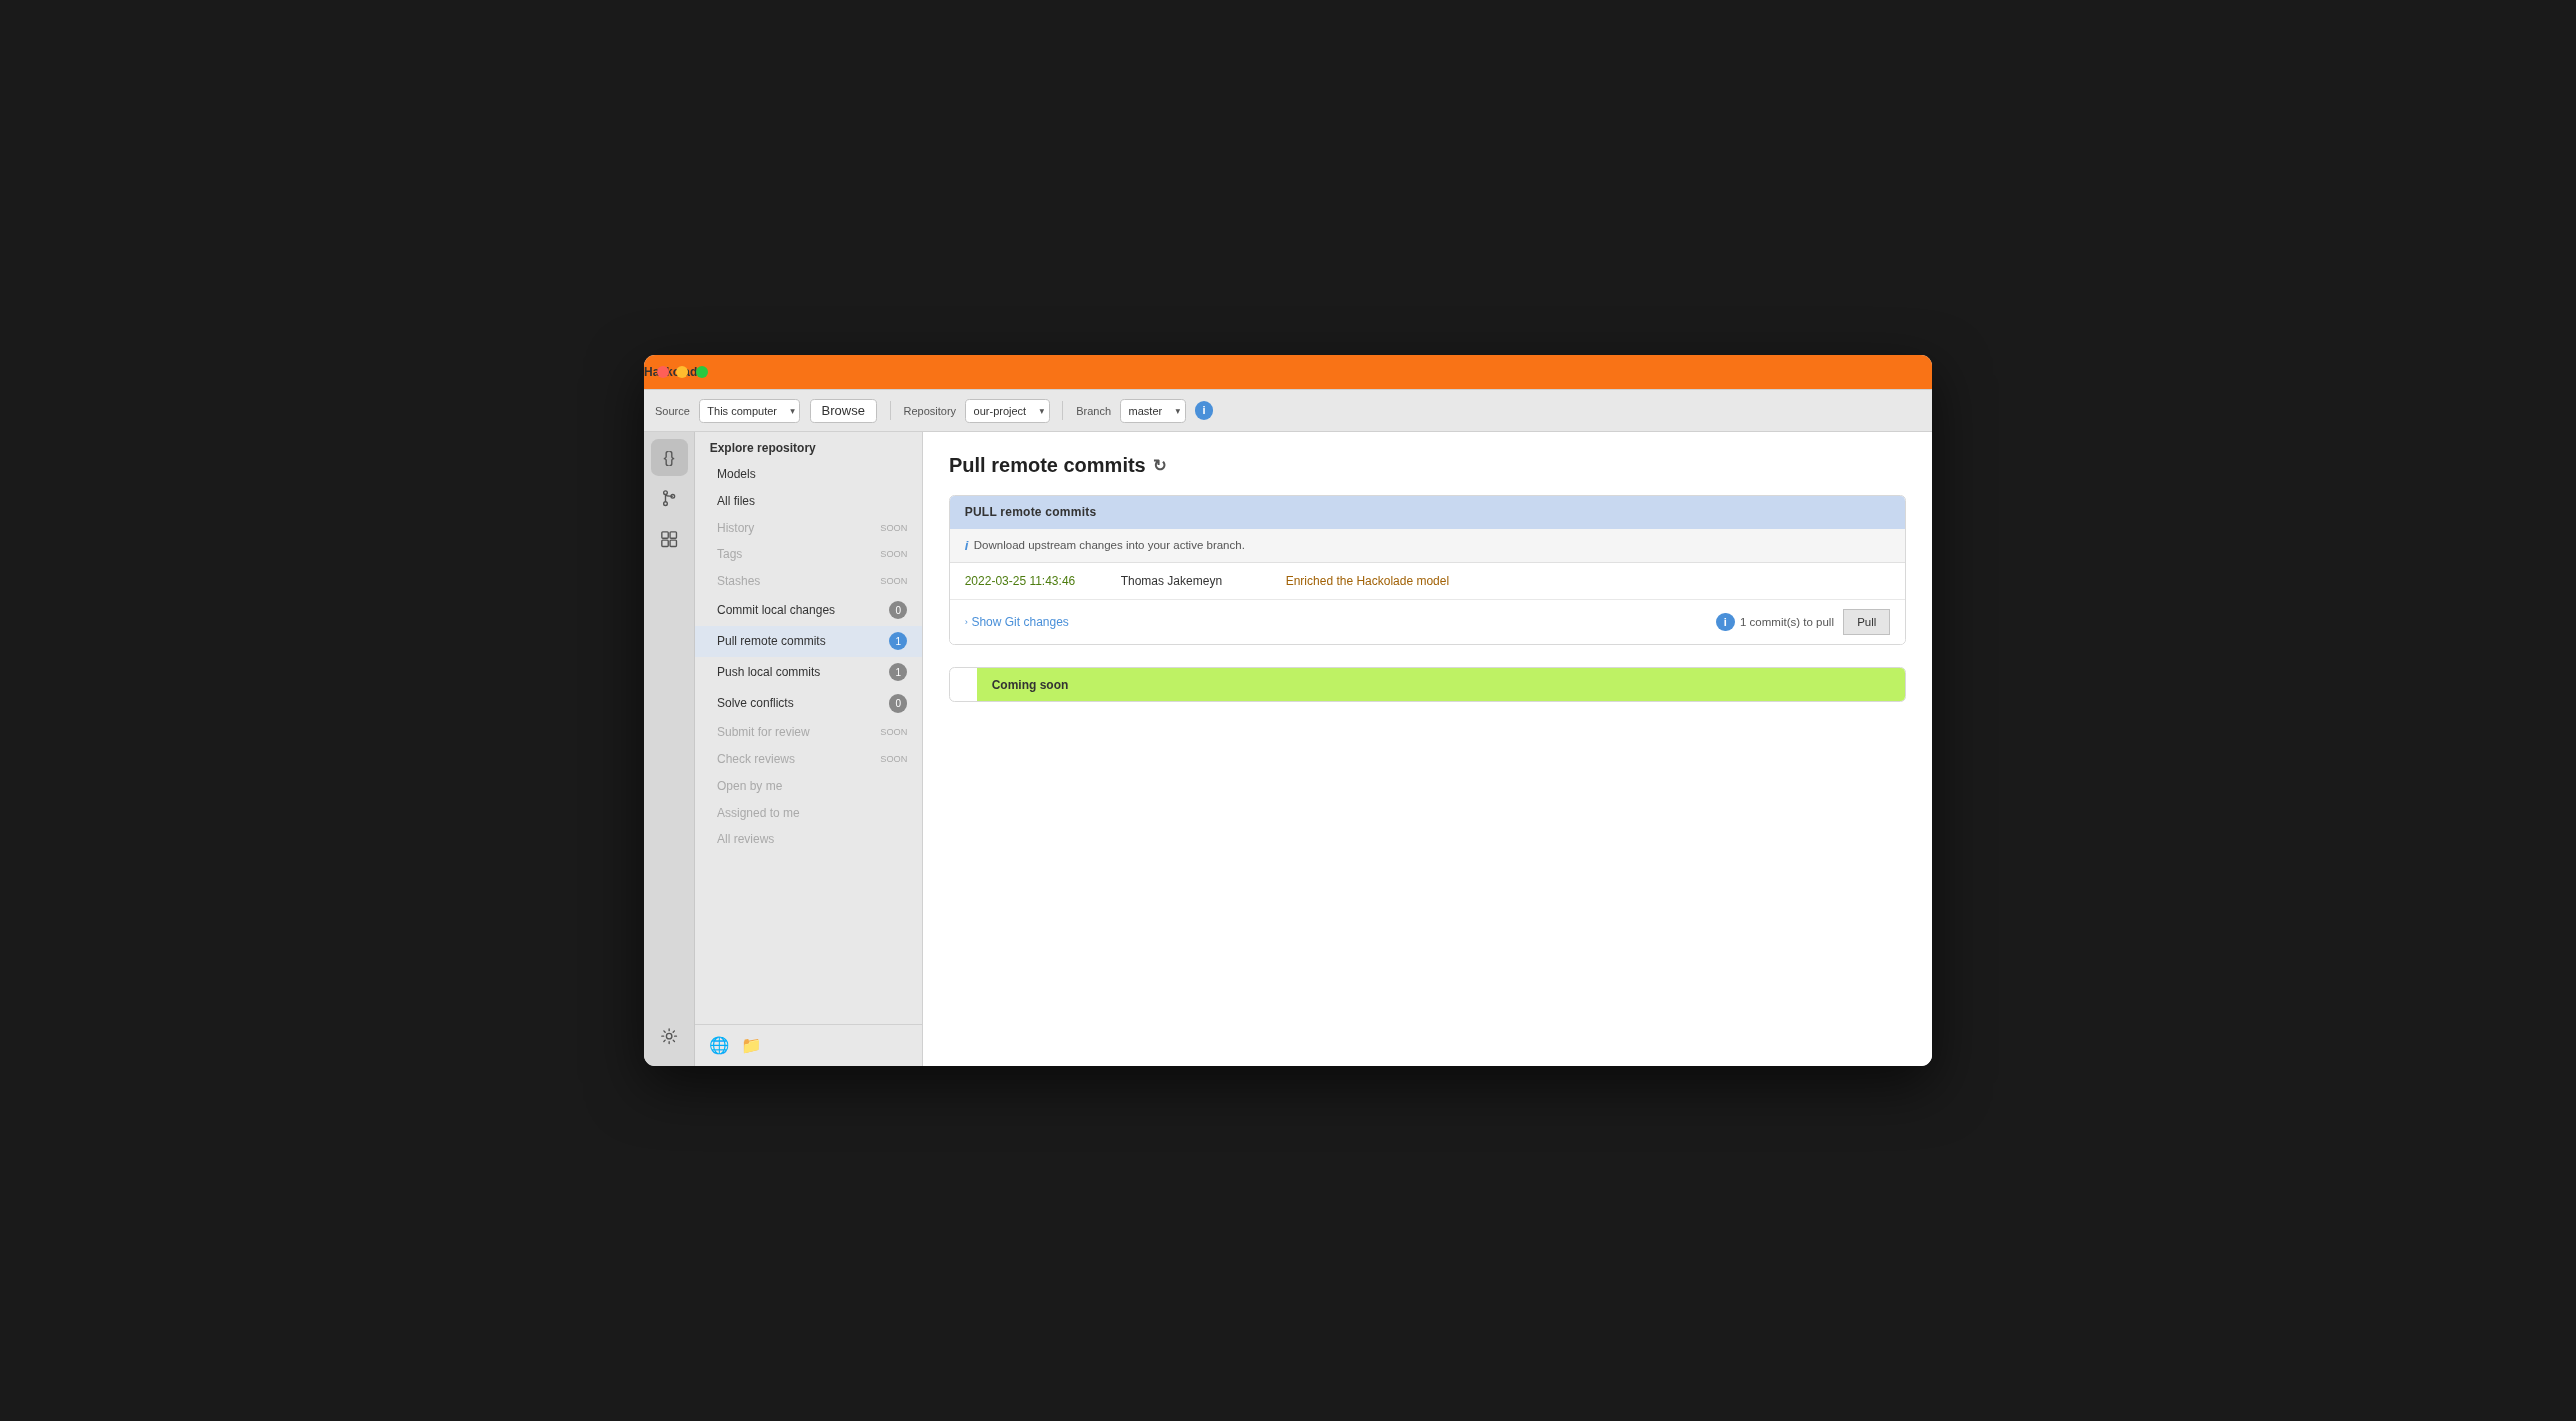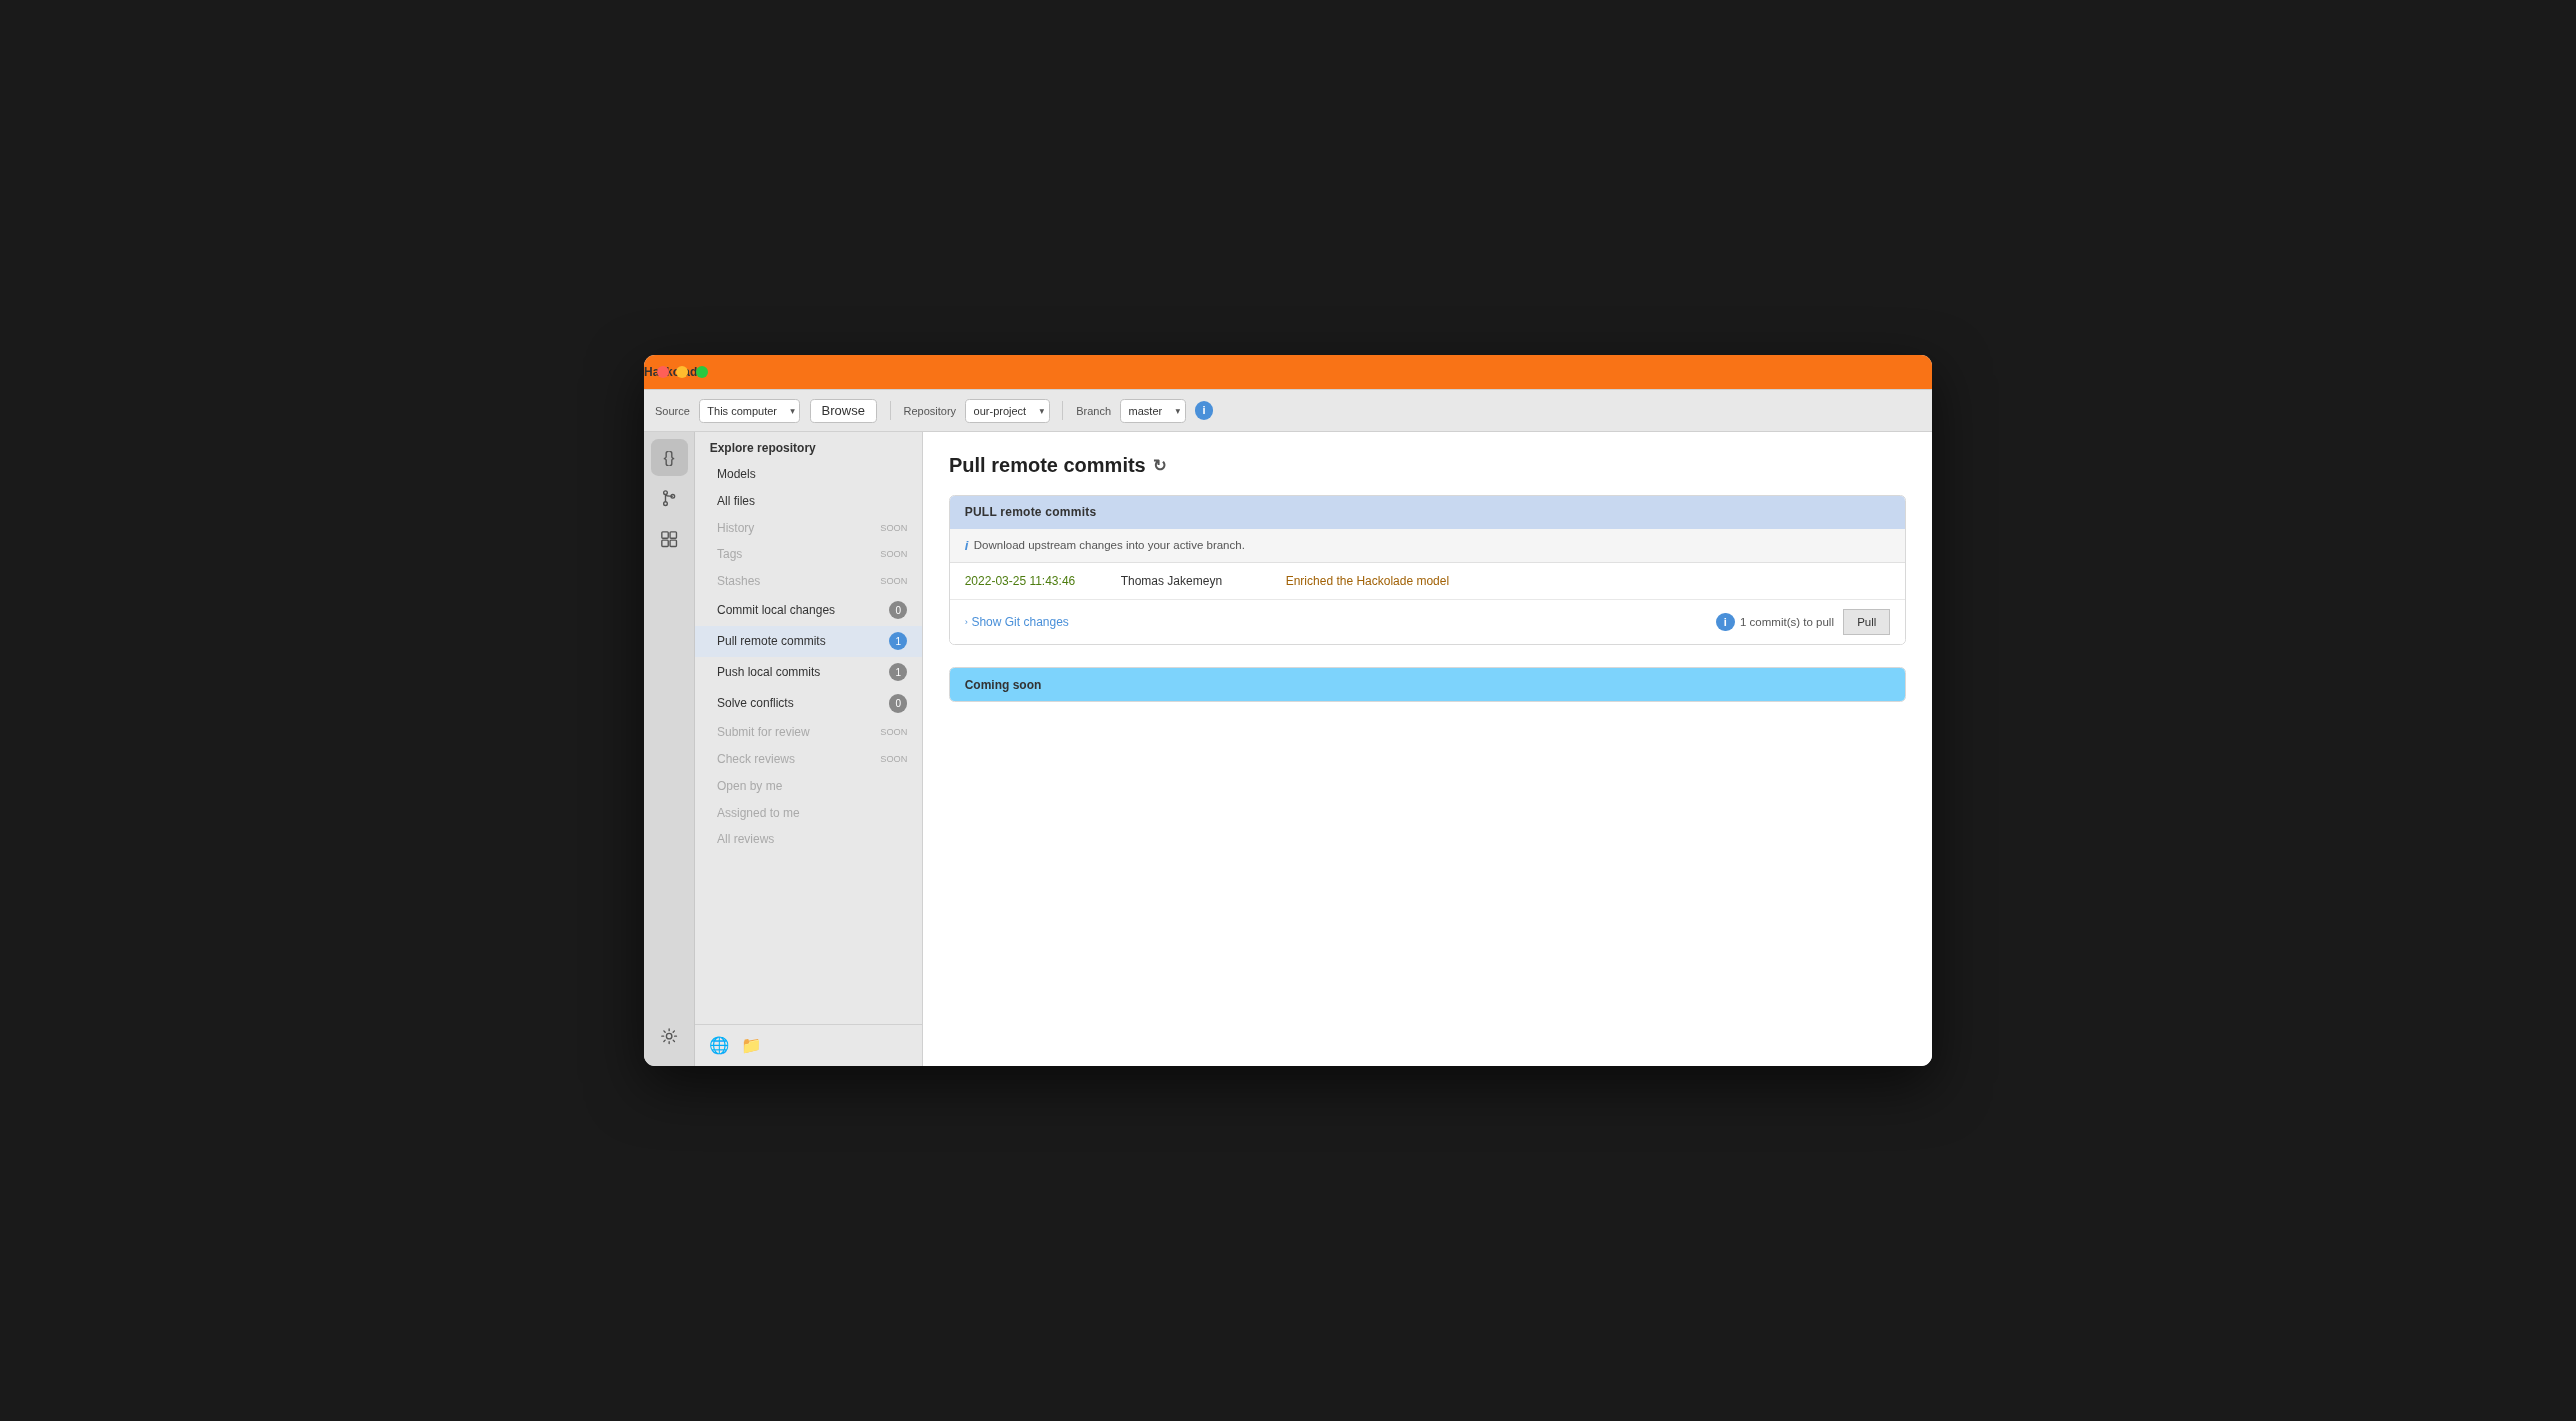--- a/index.html
+++ b/index.html
@@ -294,25 +294,26 @@
       font-weight: 600;
       color: #222;
       margin-bottom: 13px;
     }
     .coming-soon-card {
       border: 0.9px solid #d8d8d8;
       border-radius: 5.5px;
       overflow: hidden;
     }
     .coming-soon-header {
-      background: #7dd3fc;
+      background: #bef264;
       padding: 9.2px 14.7px;
       font-size: 12px;
       font-weight: 600;
       color: #333;
+      margin-left: 27px;
     }
     .coming-soon-body {
       padding: 13px 14.7px;
       font-size: 12px;
       color: #555;
       background: white;
     }
     select {
       -webkit-appearance: none;
       appearance: none;

